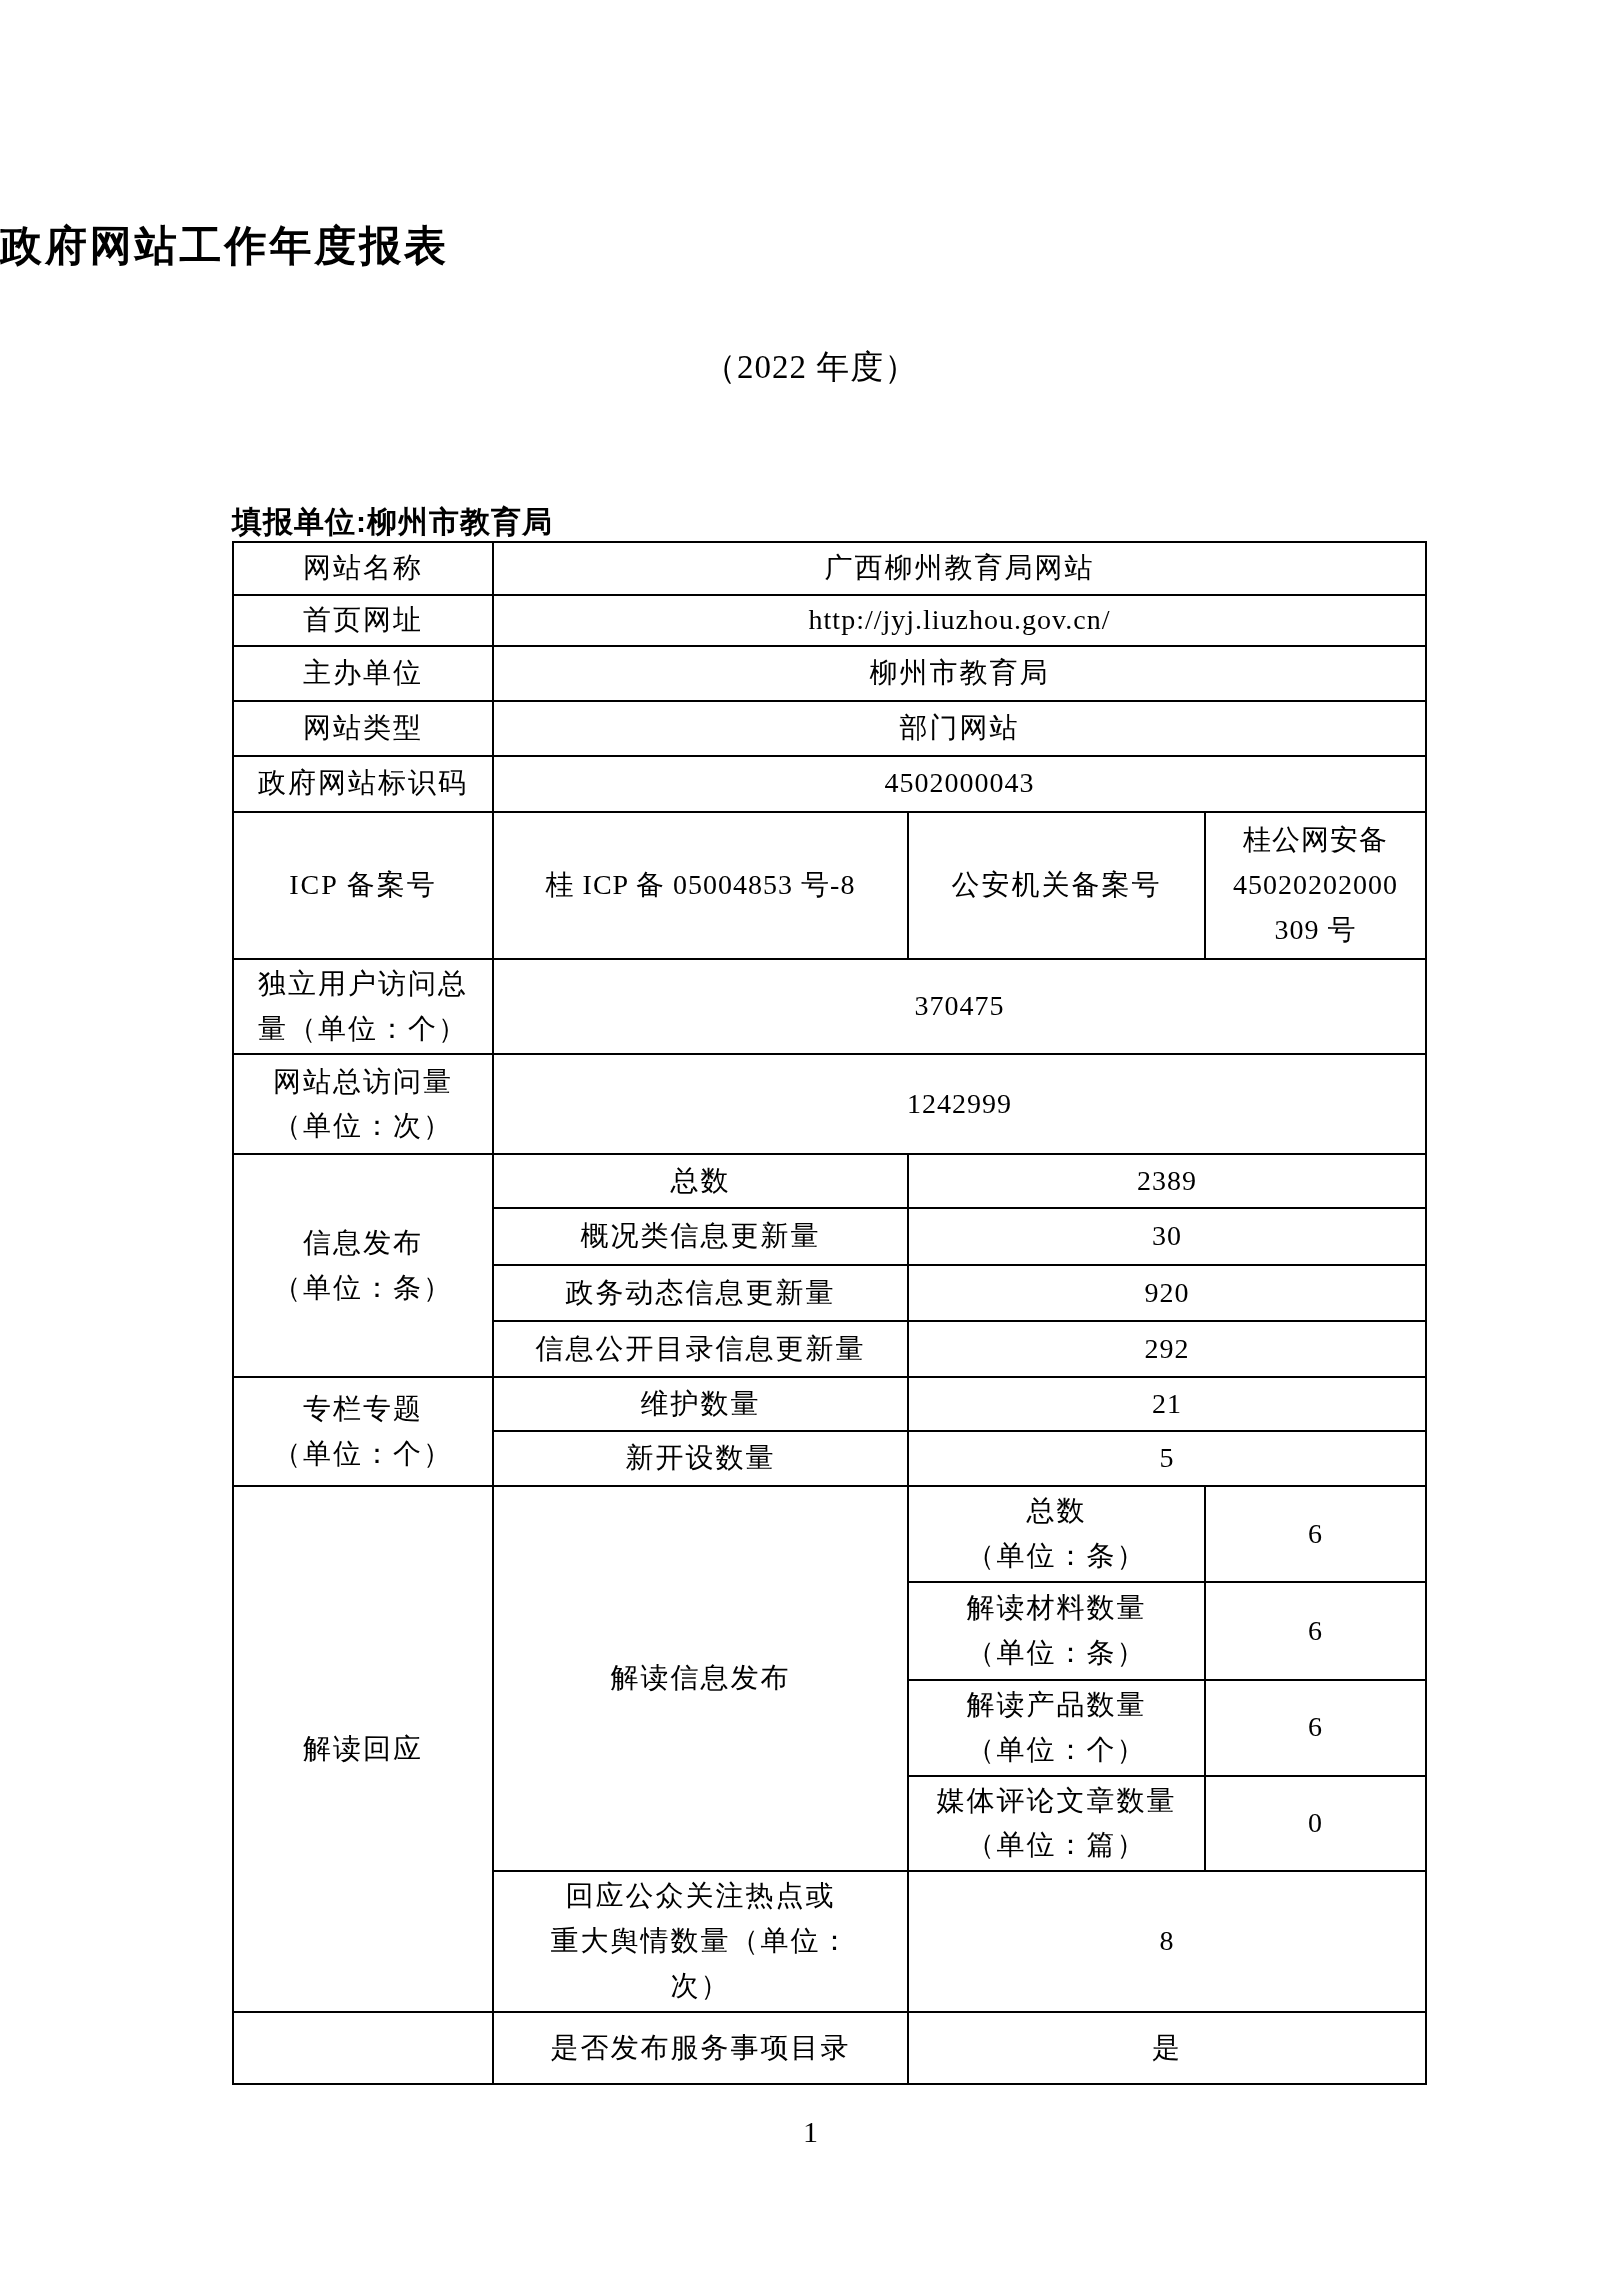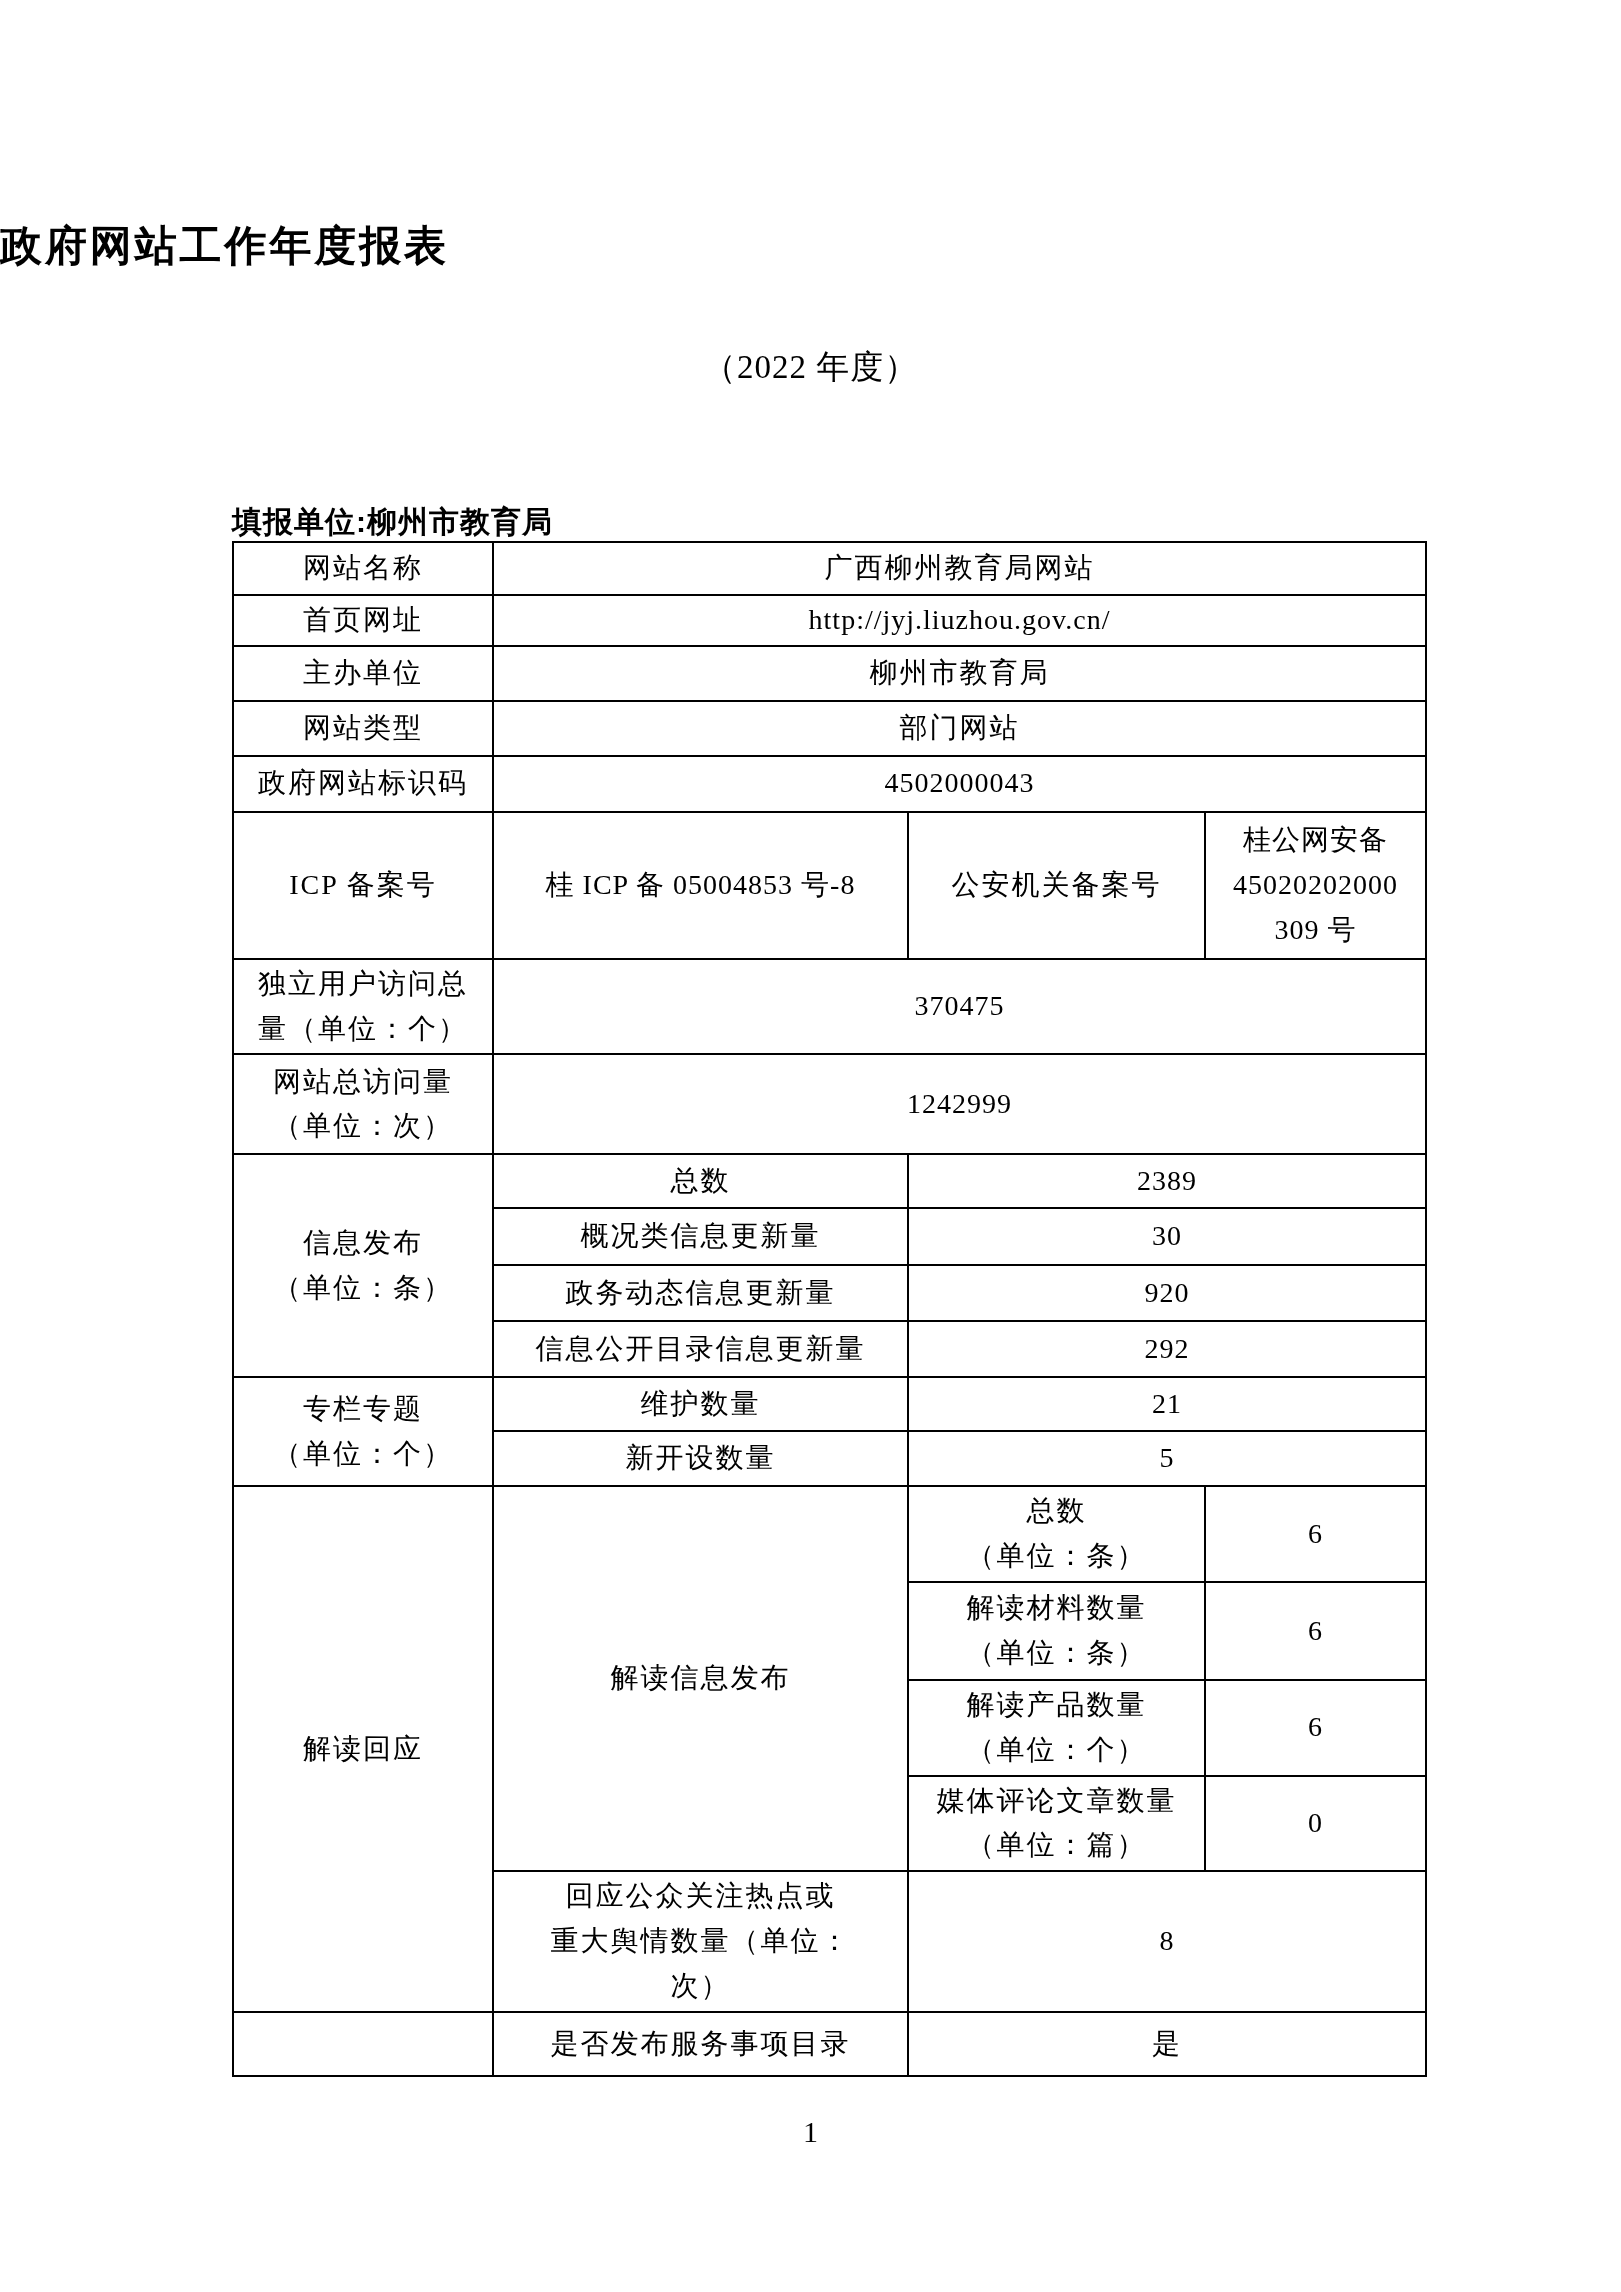--- a/index.html
+++ b/index.html
@@ -199,21 +199,21 @@
       <td class="num">0</td>
     </tr>
     <tr style="height:141px;">
       <td>
           <div>回应公众关注热点或</div>
           <div>重大舆情数量（单位：</div>
           <div>次）</div>
         </td>
       <td colspan="2" class="num">8</td>
     </tr>
-    <tr style="height:64px;">
+    <tr style="height:72px;">
       <td></td>
       <td>是否发布服务事项目录</td>
       <td colspan="2">是</td>
     </tr>
   </tbody>
 </table>
 
 <div class="page-number">1</div>
 
 

